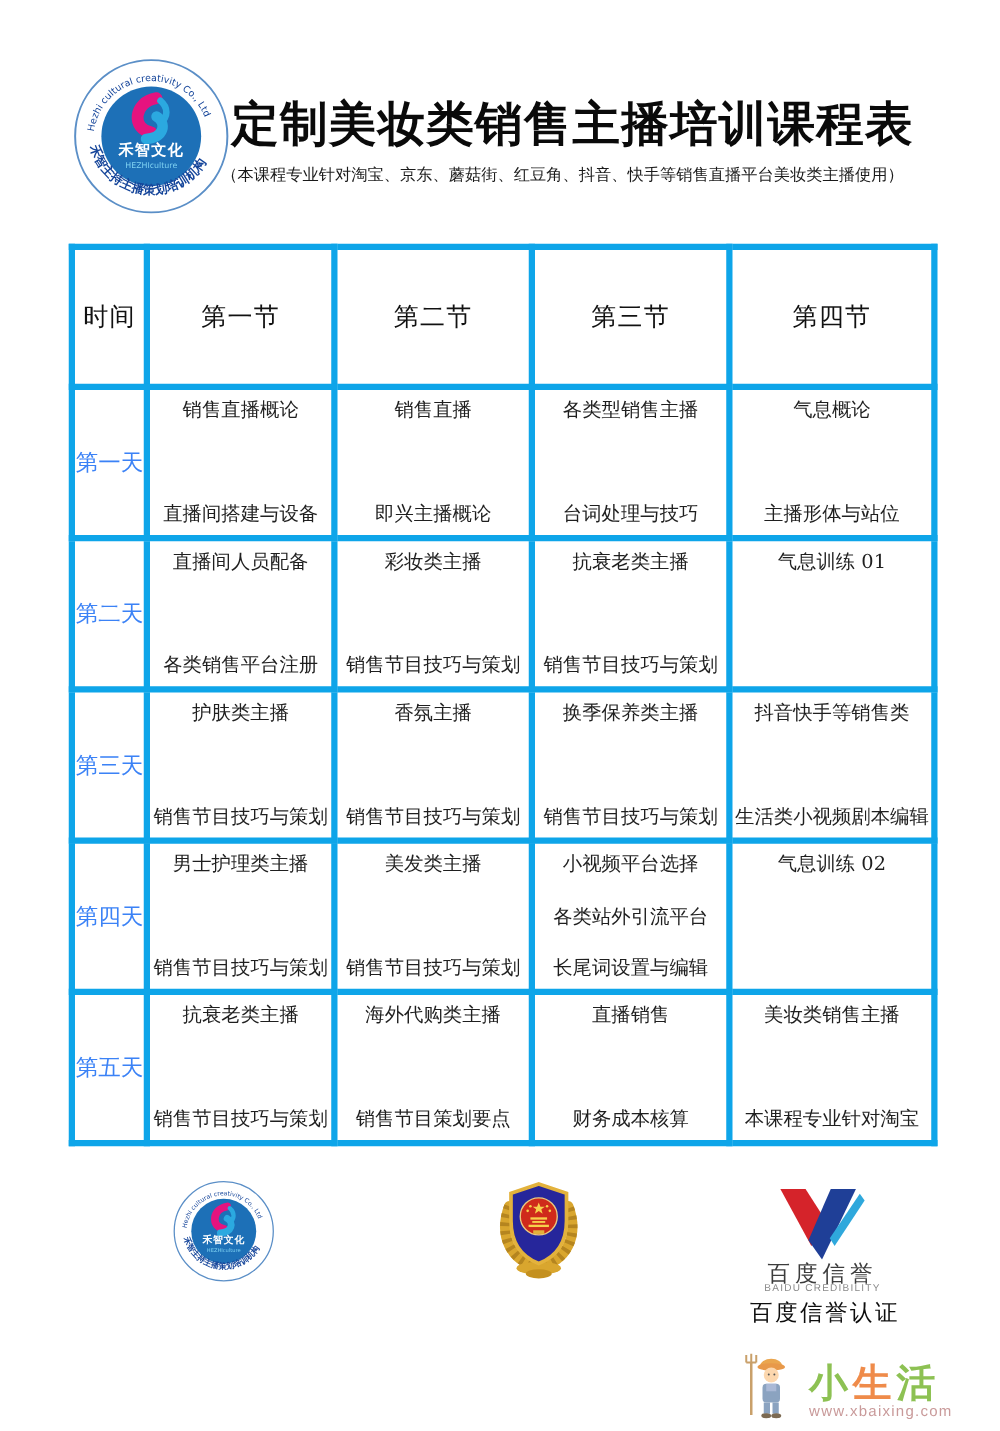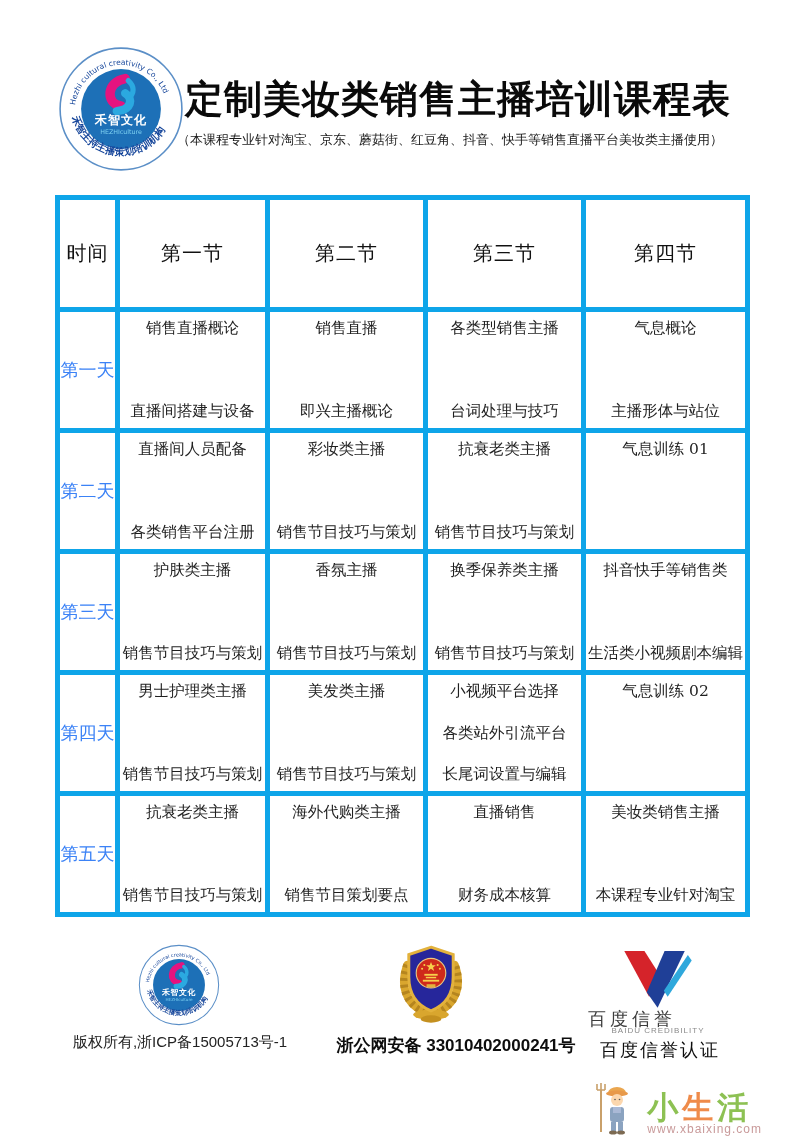--- a/index.html
+++ b/index.html
@@ -28,21 +28,21 @@
   .cell-lines .line { white-space:nowrap; }
 
   
   .footer-logo { position:absolute; left:138px; top:944px; width:82px; height:82px; }
   .copyright { position:absolute; left:58px; top:1033px; width:244px; text-align:center;
     font-size:15px; color:#222; white-space:nowrap; }
   .police-badge { position:absolute; left:394px; top:936px; width:74px; height:92px; }
   .police-record { position:absolute; left:320px; top:1034px; width:272px; text-align:center;
     font-size:17px; font-weight:bold; color:#0d0d0d; white-space:nowrap; }
   .baidu-v { position:absolute; left:618px; top:948px; width:80px; height:62px; }
-  .baidu-name { position:absolute; left:588px; top:1007px; width:140px; 
+  .baidu-name { position:absolute; left:588px; top:1007px; width:140px; text-align:center;
     font-size:18px; color:#3c3c3c; letter-spacing:4px; }
   .baidu-name-en { position:absolute; left:588px; top:1026px; width:140px; text-align:center;
     font-size:8px; color:#8a8a8a; letter-spacing:1px; }
   .baidu-cert { position:absolute; left:580px; top:1038px; width:160px; text-align:center;
     font-size:18px; color:#0d0d0d; letter-spacing:2px; }
 
   
   .watermark { position:absolute; right:8px; top:1080px; display:flex; align-items:flex-end; gap:18px; }
   .wm-text { display:flex; flex-direction:column; align-items:flex-start; }
   .wm-title { font-size:31px; font-weight:bold; line-height:1.1; letter-spacing:4px;
@@ -235,40 +235,38 @@
               <div class="line">本课程专业针对淘宝</div>
             </div>
           </td>
       </tr>
     </tbody>
   </table>
 
   <svg class="footer-logo" viewBox="0 0 120 120">
     <use href="#hezhi-logo-symbol"></use>
   </svg>
-  <div class="copyright">版权所有,浙ICP备15005713号-1</div>
 
   <svg class="police-badge" viewBox="0 0 100 118">
     <path d="M18,36 C6,68 20,96 50,101 C80,96 94,68 82,36" fill="none" stroke="#D9A62E" stroke-width="11" stroke-linecap="round"></path>
     <path d="M18,36 C6,68 20,96 50,101 C80,96 94,68 82,36" fill="none" stroke="#B5851F" stroke-width="11" stroke-dasharray="4 5" stroke-linecap="butt"></path>
     <ellipse cx="50" cy="103" rx="24" ry="7" fill="#D9A62E"></ellipse>
     <ellipse cx="50" cy="109" rx="14" ry="5" fill="#C4901F"></ellipse>
     <path d="M50,12 L80,22 L80,52 C80,77 68,91 50,98 C32,91 20,77 20,52 L20,22 Z" fill="#26269B" stroke="#E3B23C" stroke-width="4"></path>
     <circle cx="50" cy="47" r="20" fill="#CF2A1B" stroke="#E9C97F" stroke-width="1.5"></circle>
     <polygon points="50,32 51.8,36.5 56.5,36.5 52.8,39.4 54.2,44 50,41.2 45.8,44 47.2,39.4 43.5,36.5 48.2,36.5" fill="#F7D04B"></polygon>
     <circle cx="41" cy="36" r="1.4" fill="#F7D04B"></circle>
     <circle cx="59" cy="36" r="1.4" fill="#F7D04B"></circle>
     <circle cx="38" cy="41" r="1.4" fill="#F7D04B"></circle>
     <circle cx="62" cy="41" r="1.4" fill="#F7D04B"></circle>
     <rect x="41" y="48" width="18" height="2.5" fill="#F7D04B"></rect>
     <rect x="43" y="52" width="14" height="2" fill="#F7D04B"></rect>
     <rect x="39" y="56" width="22" height="2.5" fill="#F7D04B"></rect>
     <rect x="44" y="62" width="12" height="4" fill="#E3B23C"></rect>
   </svg>
-  <div class="police-record">浙公网安备 33010402000241号</div>
 
   <svg class="baidu-v" viewBox="0 0 95 80">
     <polygon points="4,4 30,4 53,40 36,63" fill="#D5232A"></polygon>
     <polygon points="56,4 82,4 47,77 33,57" fill="#1F3F97"></polygon>
     <polygon points="86,9 91,16 60,63 55,55" fill="#2FA8DC"></polygon>
   </svg>
   <div class="baidu-name">百度信誉</div>
   <div class="baidu-name-en">BAIDU CREDIBILITY</div>
   <div class="baidu-cert">百度信誉认证</div>
 

